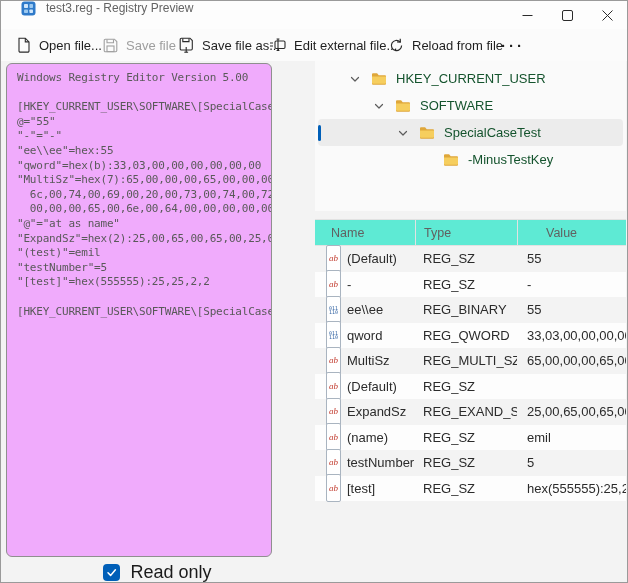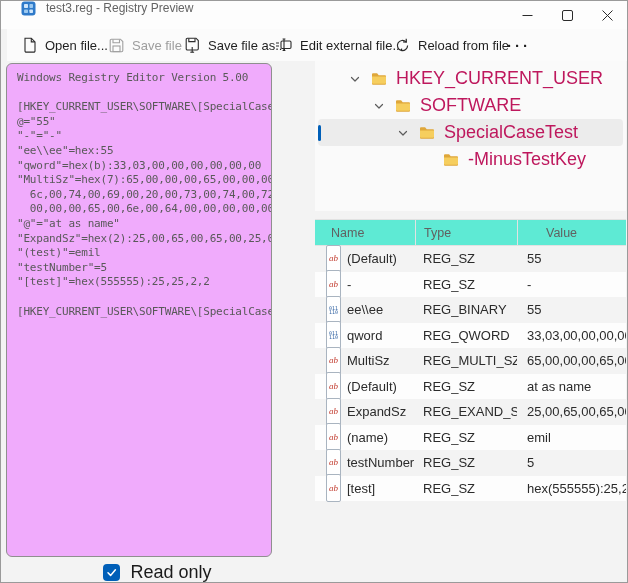--- a/index.html
+++ b/index.html
@@ -8,42 +8,42 @@
     background:#f3f3f3;border:1px solid #9a9a9a;overflow:hidden;
     font-family:"Liberation Sans",sans-serif;color:#1b1b1b;
   }
   
   .titlebar{position:absolute;left:0;top:0;right:0;height:28px;background:#fdfdfd;display:flex;align-items:flex-start;}
   .app-icon{margin-left:20px;width:15px;height:15px;flex:0 0 auto;}
   .title{margin-left:10px;font-size:12px;color:#636363;white-space:nowrap;}
   .win-controls{position:absolute;right:0;top:0;height:28px;display:flex;}
   .win-btn{width:40px;height:28px;display:flex;align-items:center;justify-content:center;}
   
-  .toolbar{position:absolute;left:0;top:28px;right:0;height:32px;background:#fbfbfb;margin-left:6px;}
+  .toolbar{position:absolute;left:0;top:28px;right:0;height:32px;background:#fbfbfb;}
   .tb-btn{position:absolute;top:0;height:32px;display:flex;align-items:center;gap:8px;font-size:13px;color:#1f1f1f;white-space:nowrap;}
   .tb-btn.disabled{color:#9e9e9e;}
   .tb-btn svg{flex:0 0 auto;}
   .more-dots{font-size:15px;font-weight:bold;letter-spacing:3px;color:#1f1f1f;}
   
   .content{position:absolute;left:0;top:60px;right:0;bottom:0;background:#f3f3f3;}
   
   .editor-card{position:absolute;left:5px;top:2px;width:266px;height:494px;box-sizing:border-box;
     background:#f0abfc;border:1px solid #8f8f8f;border-radius:6px;overflow:hidden;}
   .editor-card pre{margin:0;padding:7px 0 0 10px;font-family:"DejaVu Sans Mono",monospace;
     font-size:11px;line-height:14.6px;color:#595959;white-space:pre;letter-spacing:-0.2px;}
   
   .footer{position:absolute;left:5px;top:499px;width:303px;height:24px;display:flex;align-items:center;justify-content:center;gap:10px;}
   .checkbox{width:17px;height:17px;border-radius:4px;background:#005fb8;display:flex;align-items:center;justify-content:center;}
   .footer-label{font-size:18px;color:#1b1b1b;}
   
   .tree{position:absolute;left:314px;top:0;right:1px;height:150px;background:#fafafa;padding-top:4px;box-sizing:border-box;}
   .tree-row{position:relative;height:27px;display:flex;align-items:center;margin:0 3px;border-radius:4px;}
   .tree-row .chev{width:12px;margin-right:10px;display:flex;align-items:center;}
   .tree-row .folder{width:16px;margin-right:9px;display:flex;align-items:center;}
-  .tree-label{font-size:18px;color:#be185d;white-space:nowrap;}
+  .tree-label{font-size:13px;color:#14532d;white-space:nowrap;}
   .tree-row.selected{background:#ececec;}
   .tree-row.selected::before{content:"";position:absolute;left:0;top:50%;transform:translateY(-50%);
     width:3px;height:16px;border-radius:2px;background:#005fb8;}
   
   .grid{position:absolute;left:314px;top:150px;right:1px;bottom:0;background:#f3f3f3;padding-top:8px;box-sizing:border-box;}
   .grid-header{height:27px;background:#5eead4;border-top:1px solid #e2e2e2;border-bottom:1px solid #e2e2e2;display:flex;box-sizing:border-box;}
   .gh-cell{display:flex;align-items:center;font-size:12.5px;color:#616161;box-sizing:border-box;border-left:1px solid #e2e2e2;}
   .gh-cell:first-child{border-left:1px solid transparent;}
   .col-name{width:100px;padding-left:15px;}
   .col-type{width:102px;padding-left:8px;}
@@ -279,21 +279,20 @@
     <div class="cell-type">REG_MULTI_SZ</div>
     <div class="cell-value">65,00,00,00,65,00,00,00</div>
   </div>
           <div class="grid-row even">
     <div class="cell-name">
       <span class="reg-ico str">ab</span>
 
       <span>(Default)</span>
     </div>
     <div class="cell-type">REG_SZ</div>
-    <div class="cell-value">at as name</div>
   </div>
           <div class="grid-row odd">
     <div class="cell-name">
       <span class="reg-ico str">ab</span>
 
       <span>ExpandSz</span>
     </div>
     <div class="cell-type">REG_EXAND_SZ</div>
     <div class="cell-value">25,00,65,00,65,00,25,00</div>
   </div>

